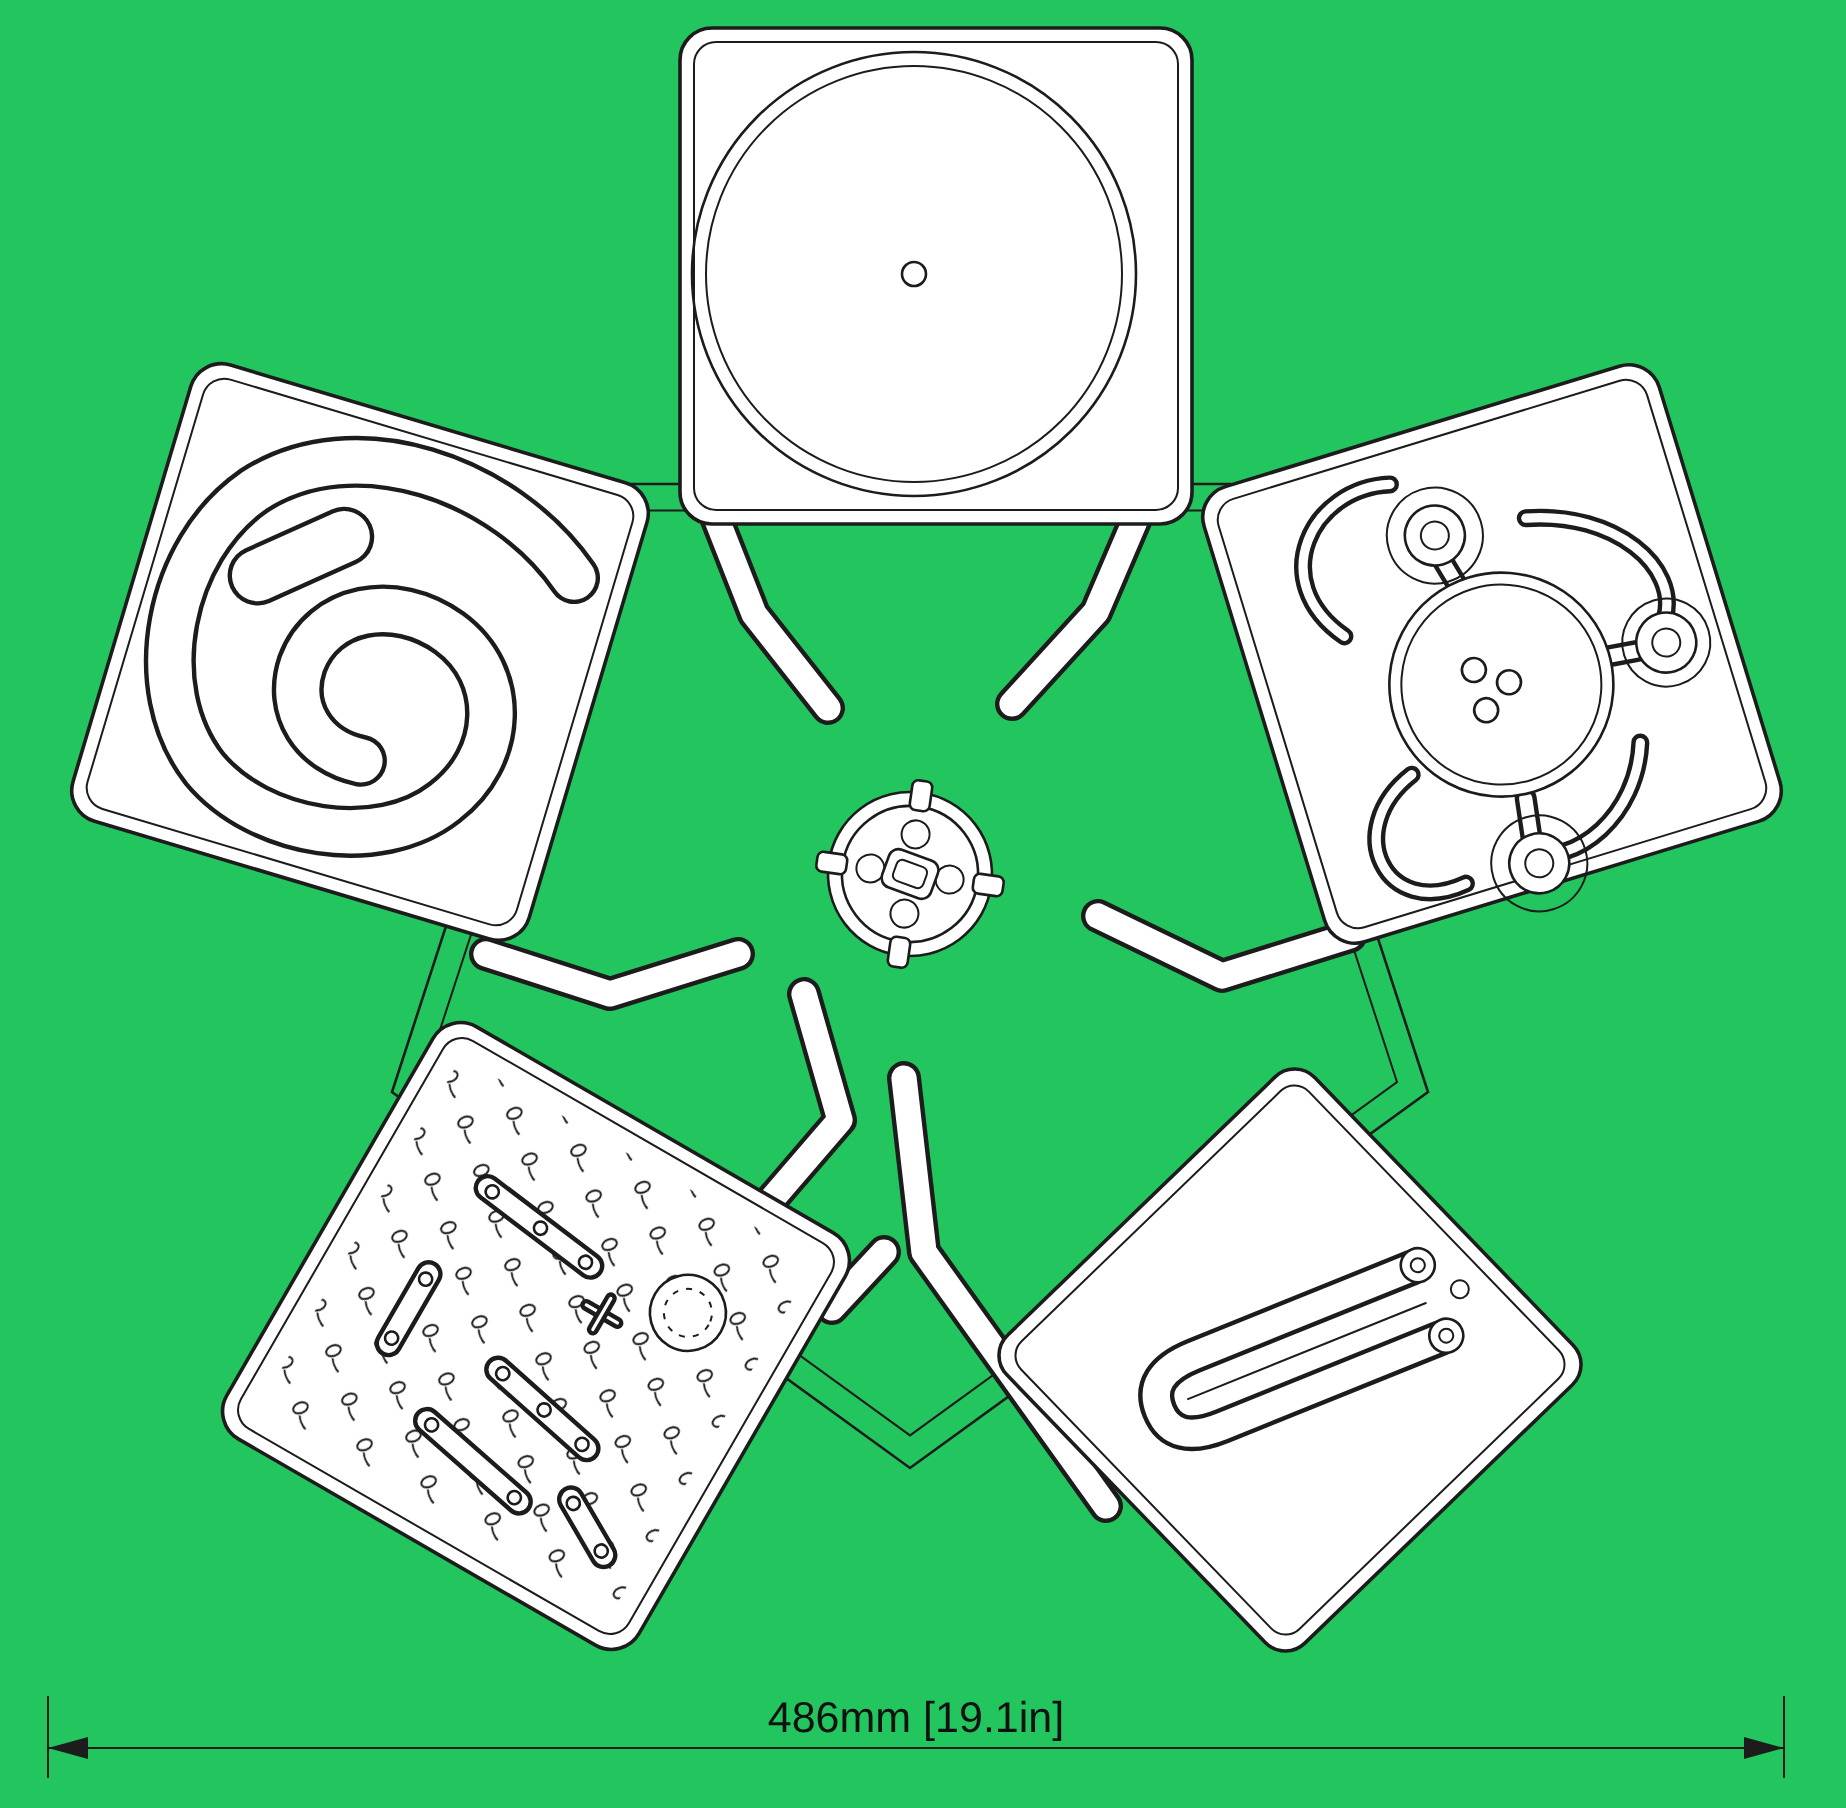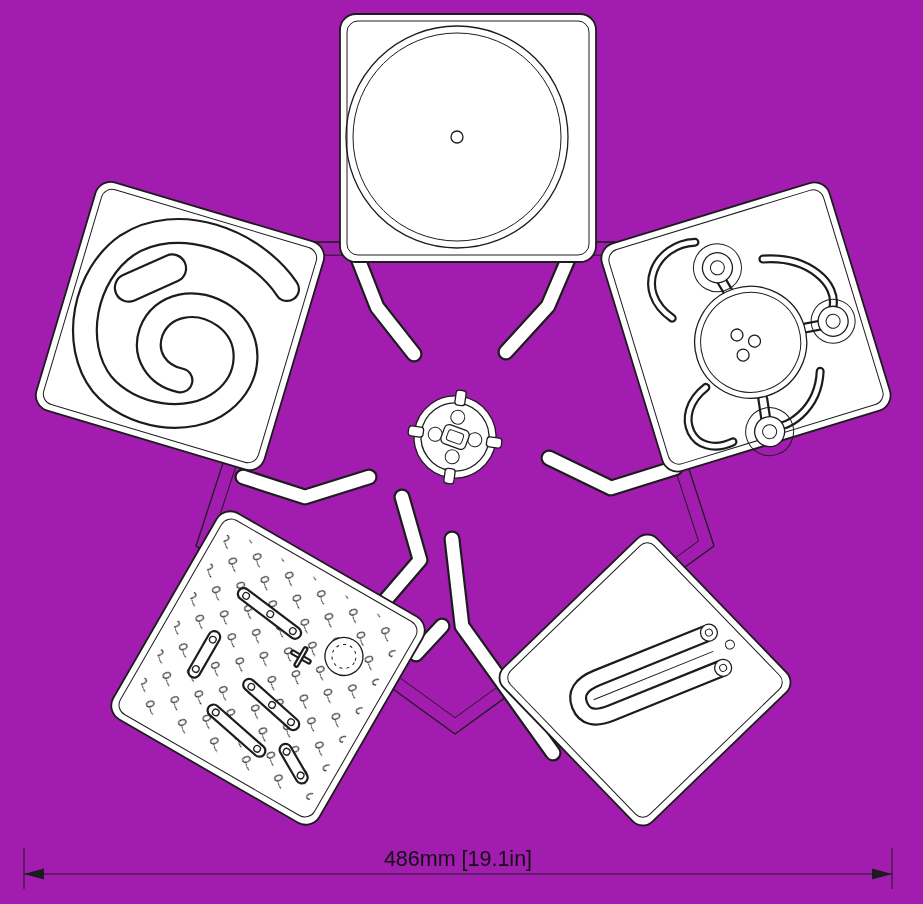--- a/index.html
+++ b/index.html
@@ -1,16 +1,16 @@
 <!DOCTYPE html>
 <html><head>
 <meta charset="utf-8">
 <style>
   html,body{margin:0;padding:0;background:#fff}
-  .stage{width:923px;height:904px;position:relative;background:#a21caf;overflow:hidden;
+  .stage{width:923px;height:904px;position:relative;background:#22c55e;overflow:hidden;
          font-family:"Liberation Sans",sans-serif}
   svg{display:block}
   .ln{stroke:#1c1c1c;stroke-width:1.3;fill:none}
   .thin{stroke:#1c1c1c;stroke-width:1;fill:none}
   .panel{fill:#ffffff;stroke:#1c1c1c;stroke-width:1.8}
   .inner{fill:none;stroke:#1c1c1c;stroke-width:1}
   .wfill{fill:#ffffff;stroke:#1c1c1c;stroke-width:1.3}
   .band{fill:none;stroke:#1c1c1c;stroke-linecap:round;stroke-linejoin:round}
   .band-core{fill:none;stroke:#ffffff;stroke-linecap:round;stroke-linejoin:round}
   .arrow{fill:#1c1c1c;stroke:none}

